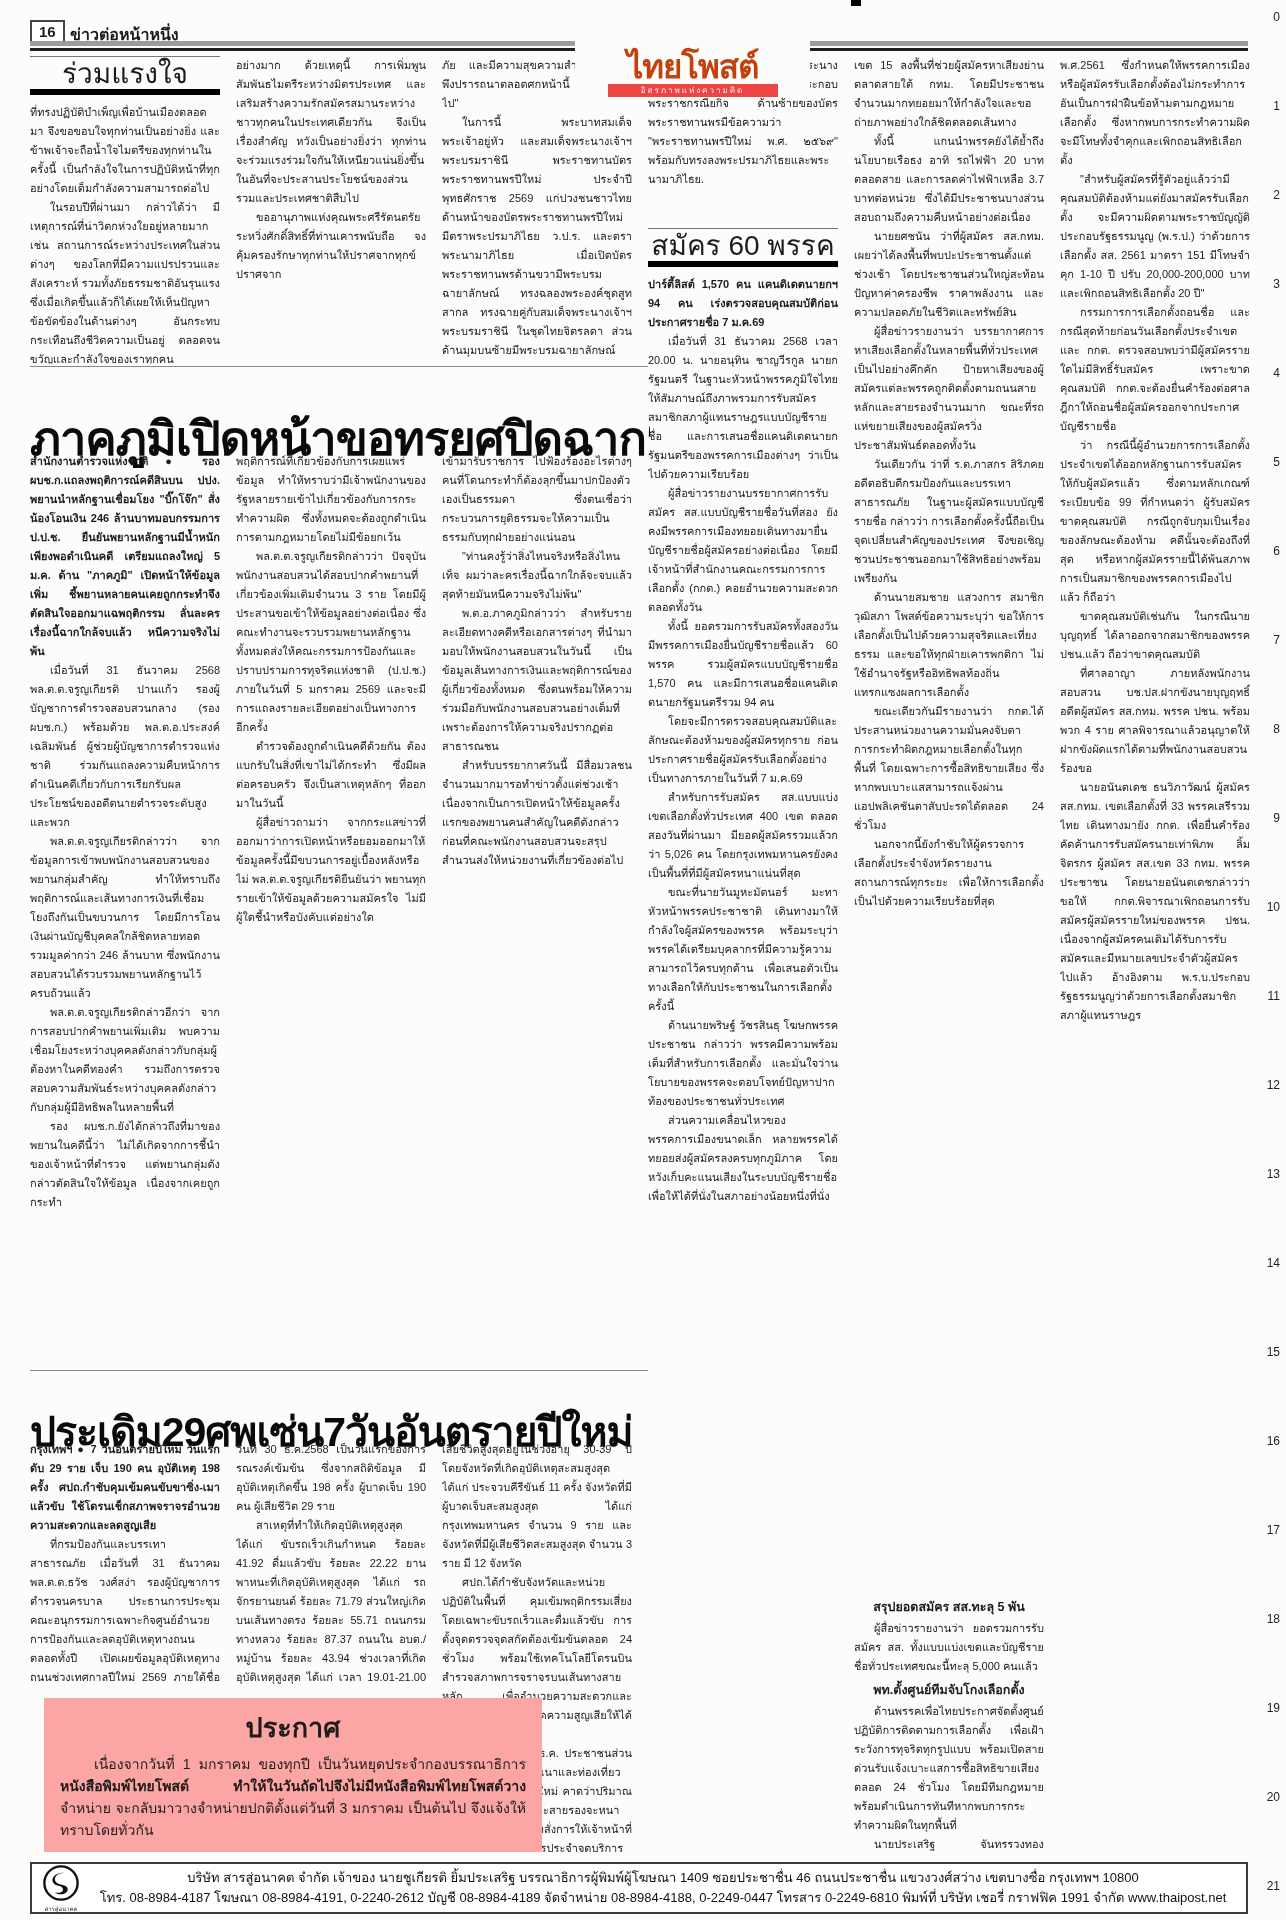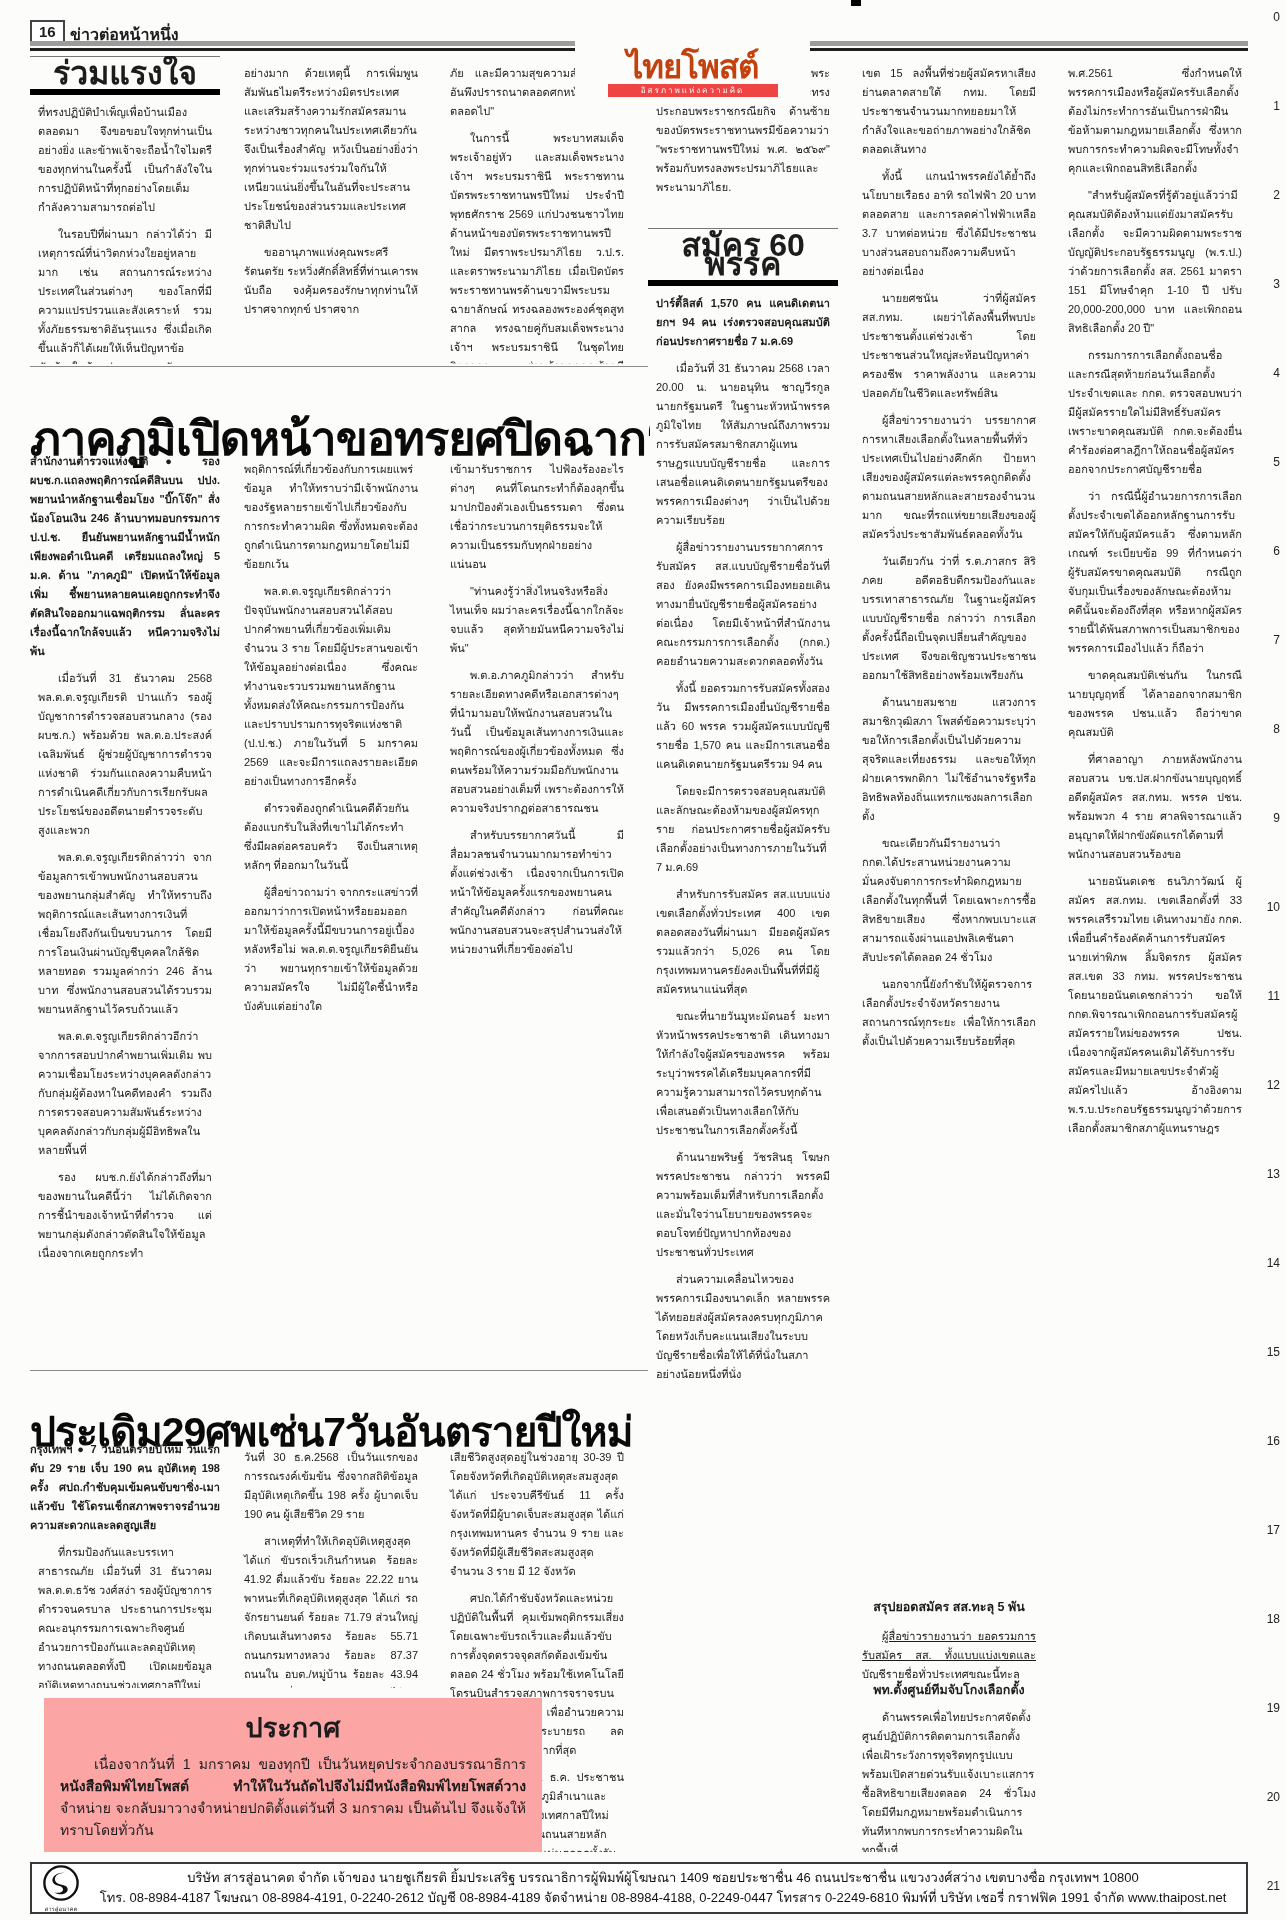--- a/index.html
+++ b/index.html
@@ -14,31 +14,31 @@
   .masthead{position:absolute;left:575px;top:6px;width:235px;background:#fcfcfb;text-align:center;z-index:2;}
   .masthead .mh-title{font-size:33px;font-weight:bold;letter-spacing:-1px;color:#c2410c;line-height:34px;margin-top:44px;}
   .masthead .mh-bar{margin:0 auto;width:170px;height:13px;background:#ef4444;color:#fff;
                     font-size:8px;line-height:13px;letter-spacing:2px;}
   .topmark{position:absolute;left:851px;top:0;width:10px;height:6px;background:#000;}
   
   .rnum{position:absolute;left:1254px;width:26px;text-align:right;font-size:12px;color:#222;}
   
   .col{position:absolute;width:190px;overflow:hidden;text-align:justify;
        font-size:11px;line-height:19px;}
-  .para{margin:8px;text-indent:20px;}
+  .para{margin:0;text-indent:20px;}
   .para.ni{text-indent:0;}
   .para.bold{font-weight:bold;}
   .lead-p{margin:0;text-indent:0;font-weight:bold;}
   .lead-p .dl{font-weight:bold;}
   .subhead{font-weight:bold;text-align:center;text-indent:0;margin:2px 0;font-size:12.5px;}
   .fixed-block{overflow:hidden;}
   
   .boxhead{margin-bottom:8px;}
   .boxhead .bh-toprule{height:1px;background:#777;}
-  .boxhead .bh-title{text-align:center;font-size:32px;font-weight:bold;padding:7px 0 6px 0;text-indent:0;}
+  .boxhead .bh-title{text-align:center;font-size:28px;font-weight:normal;padding:7px 0 6px 0;text-indent:0;}
   .boxhead .bh-bar{height:6px;background:#000;}
   
   .headline{position:absolute;left:30px;width:620px;overflow:hidden;font-weight:bold;color:#0a0a0a;
             white-space:nowrap;letter-spacing:-1px;}
   .h1a{top:372px;font-size:47px;line-height:72px;height:74px;}
   .h1b{top:1376px;font-size:41px;line-height:58px;height:60px;}
   .hrule{position:absolute;left:30px;width:618px;height:1px;background:#8a8a8a;}
   
   .announce{position:absolute;left:44px;top:1698px;width:498px;height:154px;background:#fca5a5;overflow:hidden;}
   .announce .an-title{text-align:center;font-size:27px;font-weight:bold;margin-top:8px;}
@@ -143,21 +143,21 @@
         <p class="para ni">เขต 15 ลงพื้นที่ช่วยผู้สมัครหาเสียงย่านตลาดสายใต้ กทม. โดยมีประชาชนจำนวนมากทยอยมาให้กำลังใจและขอถ่ายภาพอย่างใกล้ชิดตลอดเส้นทาง</p>
         <p class="para">ทั้งนี้ แกนนำพรรคยังได้ย้ำถึงนโยบายเรือธง อาทิ รถไฟฟ้า 20 บาทตลอดสาย และการลดค่าไฟฟ้าเหลือ 3.7 บาทต่อหน่วย ซึ่งได้มีประชาชนบางส่วนสอบถามถึงความคืบหน้าอย่างต่อเนื่อง</p>
         <p class="para">นายยศชนัน ว่าที่ผู้สมัคร สส.กทม. เผยว่าได้ลงพื้นที่พบปะประชาชนตั้งแต่ช่วงเช้า โดยประชาชนส่วนใหญ่สะท้อนปัญหาค่าครองชีพ ราคาพลังงาน และความปลอดภัยในชีวิตและทรัพย์สิน</p>
         <p class="para">ผู้สื่อข่าวรายงานว่า บรรยากาศการหาเสียงเลือกตั้งในหลายพื้นที่ทั่วประเทศเป็นไปอย่างคึกคัก ป้ายหาเสียงของผู้สมัครแต่ละพรรคถูกติดตั้งตามถนนสายหลักและสายรองจำนวนมาก ขณะที่รถแห่ขยายเสียงของผู้สมัครวิ่งประชาสัมพันธ์ตลอดทั้งวัน</p>
         <p class="para">วันเดียวกัน ว่าที่ ร.ต.ภาสกร สิริภคย อดีตอธิบดีกรมป้องกันและบรรเทาสาธารณภัย ในฐานะผู้สมัครแบบบัญชีรายชื่อ กล่าวว่า การเลือกตั้งครั้งนี้ถือเป็นจุดเปลี่ยนสำคัญของประเทศ จึงขอเชิญชวนประชาชนออกมาใช้สิทธิอย่างพร้อมเพรียงกัน</p>
         <p class="para">ด้านนายสมชาย แสวงการ สมาชิกวุฒิสภา โพสต์ข้อความระบุว่า ขอให้การเลือกตั้งเป็นไปด้วยความสุจริตและเที่ยงธรรม และขอให้ทุกฝ่ายเคารพกติกา ไม่ใช้อำนาจรัฐหรืออิทธิพลท้องถิ่นแทรกแซงผลการเลือกตั้ง</p>
         <p class="para">ขณะเดียวกันมีรายงานว่า กกต.ได้ประสานหน่วยงานความมั่นคงจับตาการกระทำผิดกฎหมายเลือกตั้งในทุกพื้นที่ โดยเฉพาะการซื้อสิทธิขายเสียง ซึ่งหากพบเบาะแสสามารถแจ้งผ่านแอปพลิเคชันตาสับปะรดได้ตลอด 24 ชั่วโมง</p>
         <p class="para">นอกจากนี้ยังกำชับให้ผู้ตรวจการเลือกตั้งประจำจังหวัดรายงานสถานการณ์ทุกระยะ เพื่อให้การเลือกตั้งเป็นไปด้วยความเรียบร้อยที่สุด</p>
       </div>
     <p class="para subhead">สรุปยอดสมัคร สส.ทะลุ 5 พัน</p>
-    <div class="fixed-block" style="height:60px;text-decoration:underline;">
+    <div class="fixed-block" style="height:60px;">
         <p class="para">ผู้สื่อข่าวรายงานว่า ยอดรวมการรับสมัคร สส. ทั้งแบบแบ่งเขตและบัญชีรายชื่อทั่วประเทศขณะนี้ทะลุ 5,000 คนแล้ว</p>
       </div>
     <p class="para subhead">พท.ตั้งศูนย์ทีมจับโกงเลือกตั้ง</p>
     <div>
         <p class="para">ด้านพรรคเพื่อไทยประกาศจัดตั้งศูนย์ปฏิบัติการติดตามการเลือกตั้ง เพื่อเฝ้าระวังการทุจริตทุกรูปแบบ พร้อมเปิดสายด่วนรับแจ้งเบาะแสการซื้อสิทธิขายเสียงตลอด 24 ชั่วโมง โดยมีทีมกฎหมายพร้อมดำเนินการทันทีหากพบการกระทำความผิดในทุกพื้นที่</p>
         <p class="para">นายประเสริฐ จันทรรวงทอง เลขาธิการพรรคเพื่อไทย กล่าวว่า พรรคมั่นใจในกระแสตอบรับของประชาชน และขอให้การเลือกตั้งครั้งนี้เป็นไปอย่างบริสุทธิ์ยุติธรรม</p>
       </div>
   </div>
 
   <div class="col" style="left:1060px;top:56px;height:1796px;">

